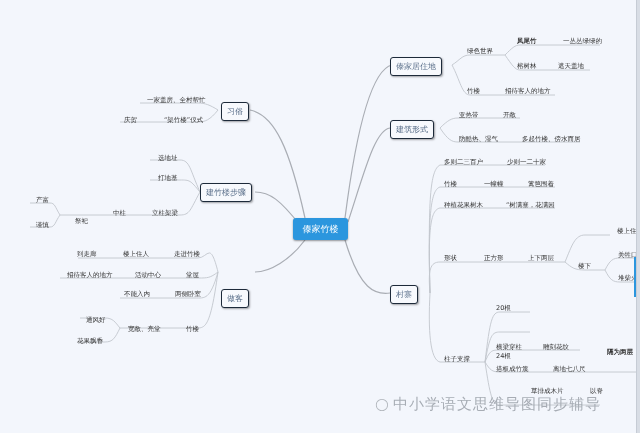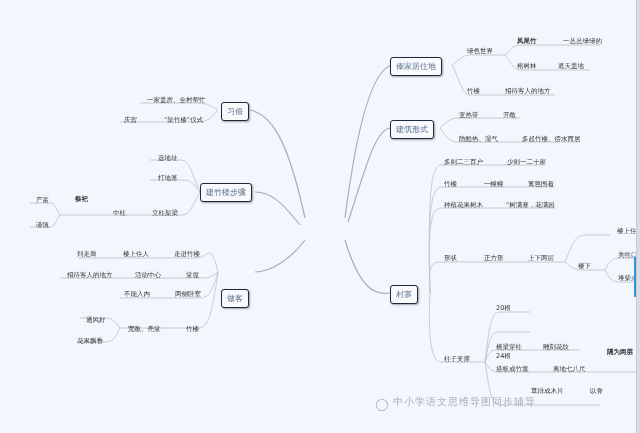--- a/index.html
+++ b/index.html
@@ -7,21 +7,21 @@
          font-family:"DejaVu Sans", sans-serif; }
   #canvas { position:absolute; left:0; top:0; width:640px; height:433px; }
   svg.lines { position:absolute; left:0; top:0; }
   .t { position:absolute; font-size:6.5px; color:#333; white-space:nowrap; line-height:8px; }
   .b1 { position:absolute; border:1.5px solid #1d2a3a; border-radius:3px; background:#f7f9fd;
         color:#5a6f8a; font-size:8px; padding:0 5px; height:17px; line-height:17px;
         box-shadow:1px 1px 2px rgba(0,0,0,0.35); white-space:nowrap; }
   .center { position:absolute; left:293px; top:218px; width:55px; height:22px; background:#2b96de;
         color:#fff; border-radius:3px; font-size:9px; line-height:22px; text-align:center;
         box-shadow:0 1px 2px rgba(0,0,0,0.4); }
-  .wm { position:absolute; left:393px; top:395px; font-size:10px; color:#9aa0a8; letter-spacing:1px;
+  .wm { position:absolute; left:393px; top:395px; font-size:15px; color:#9aa0a8; letter-spacing:1px;
         white-space:nowrap; opacity:0.85; }
   .wm-icon { position:absolute; left:375px; top:397px; font-size:12px; color:#b0b5bb; }
   .scroll { position:absolute; left:636px; top:0; width:4px; height:433px; background:#d8dde5; border-left:1px solid #c6ccd5; }
   .blue-edge { position:absolute; left:634px; top:257px; width:6px; height:40px; background:#2b96de; }
 </style>
 </head>
 <body>
 
 <div id="canvas">
 
@@ -71,20 +71,21 @@
 
     <path d="M218,272 C210,240 208,258 198,258 L78,258"></path>
     <path d="M218,272 C210,278 208,278 198,278 L60,278"></path>
     <path d="M218,272 C210,300 205,298 195,298 L120,298"></path>
     <path d="M218,272 C210,330 205,328 195,328 L120,328"></path>
     <path d="M120,328 C115,322 113,318 105,318 L80,318"></path>
     <path d="M120,328 C115,338 113,342 105,342 L80,342"></path>
   </g>
 </svg>
 
+<div class="center">傣家竹楼</div>
 
 <div class="b1" style="left:390px;top:57px;">傣家居住地</div>
 <div class="t" style="left:467px;top:47px;">绿色世界</div>
 <div class="t" style="left:517px;top:37px;font-weight:bold;">凤尾竹</div>
 <div class="t" style="left:563px;top:37px;">一丛丛绿绿的</div>
 <div class="t" style="left:517px;top:62px;">榕树林</div>
 <div class="t" style="left:558px;top:62px;">遮天盖地</div>
 <div class="t" style="left:467px;top:87px;">竹楼</div>
 <div class="t" style="left:505px;top:87px;">招待客人的地方</div>
 
@@ -123,21 +124,21 @@
 <div class="b1" style="left:221px;top:102px;">习俗</div>
 <div class="t" style="left:147px;top:96px;">一家盖房、全村帮忙</div>
 <div class="t" style="left:124px;top:116px;">庆贺</div>
 <div class="t" style="left:164px;top:116px;">“架竹楼”仪式</div>
 
 <div class="b1" style="left:200px;top:183px;">建竹楼步骤</div>
 <div class="t" style="left:158px;top:154px;">选地址</div>
 <div class="t" style="left:158px;top:174px;">打地基</div>
 <div class="t" style="left:152px;top:209px;">立柱架梁</div>
 <div class="t" style="left:113px;top:209px;">中柱</div>
-<div class="t" style="left:75px;top:195px;font-weight:bold;">祭祀</div>
+<div class="t" style="left:75px;top:217px;">祭祀</div>
 <div class="t" style="left:36px;top:196px;">产富</div>
 <div class="t" style="left:36px;top:221px;">谨慎</div>
 
 <div class="b1" style="left:221px;top:289px;">做客</div>
 <div class="t" style="left:77px;top:250px;">到走廊</div>
 <div class="t" style="left:123px;top:250px;">楼上住人</div>
 <div class="t" style="left:174px;top:250px;">走进竹楼</div>
 <div class="t" style="left:67px;top:271px;">招待客人的地方</div>
 <div class="t" style="left:135px;top:271px;">活动中心</div>
 <div class="t" style="left:186px;top:271px;">堂屋</div>

